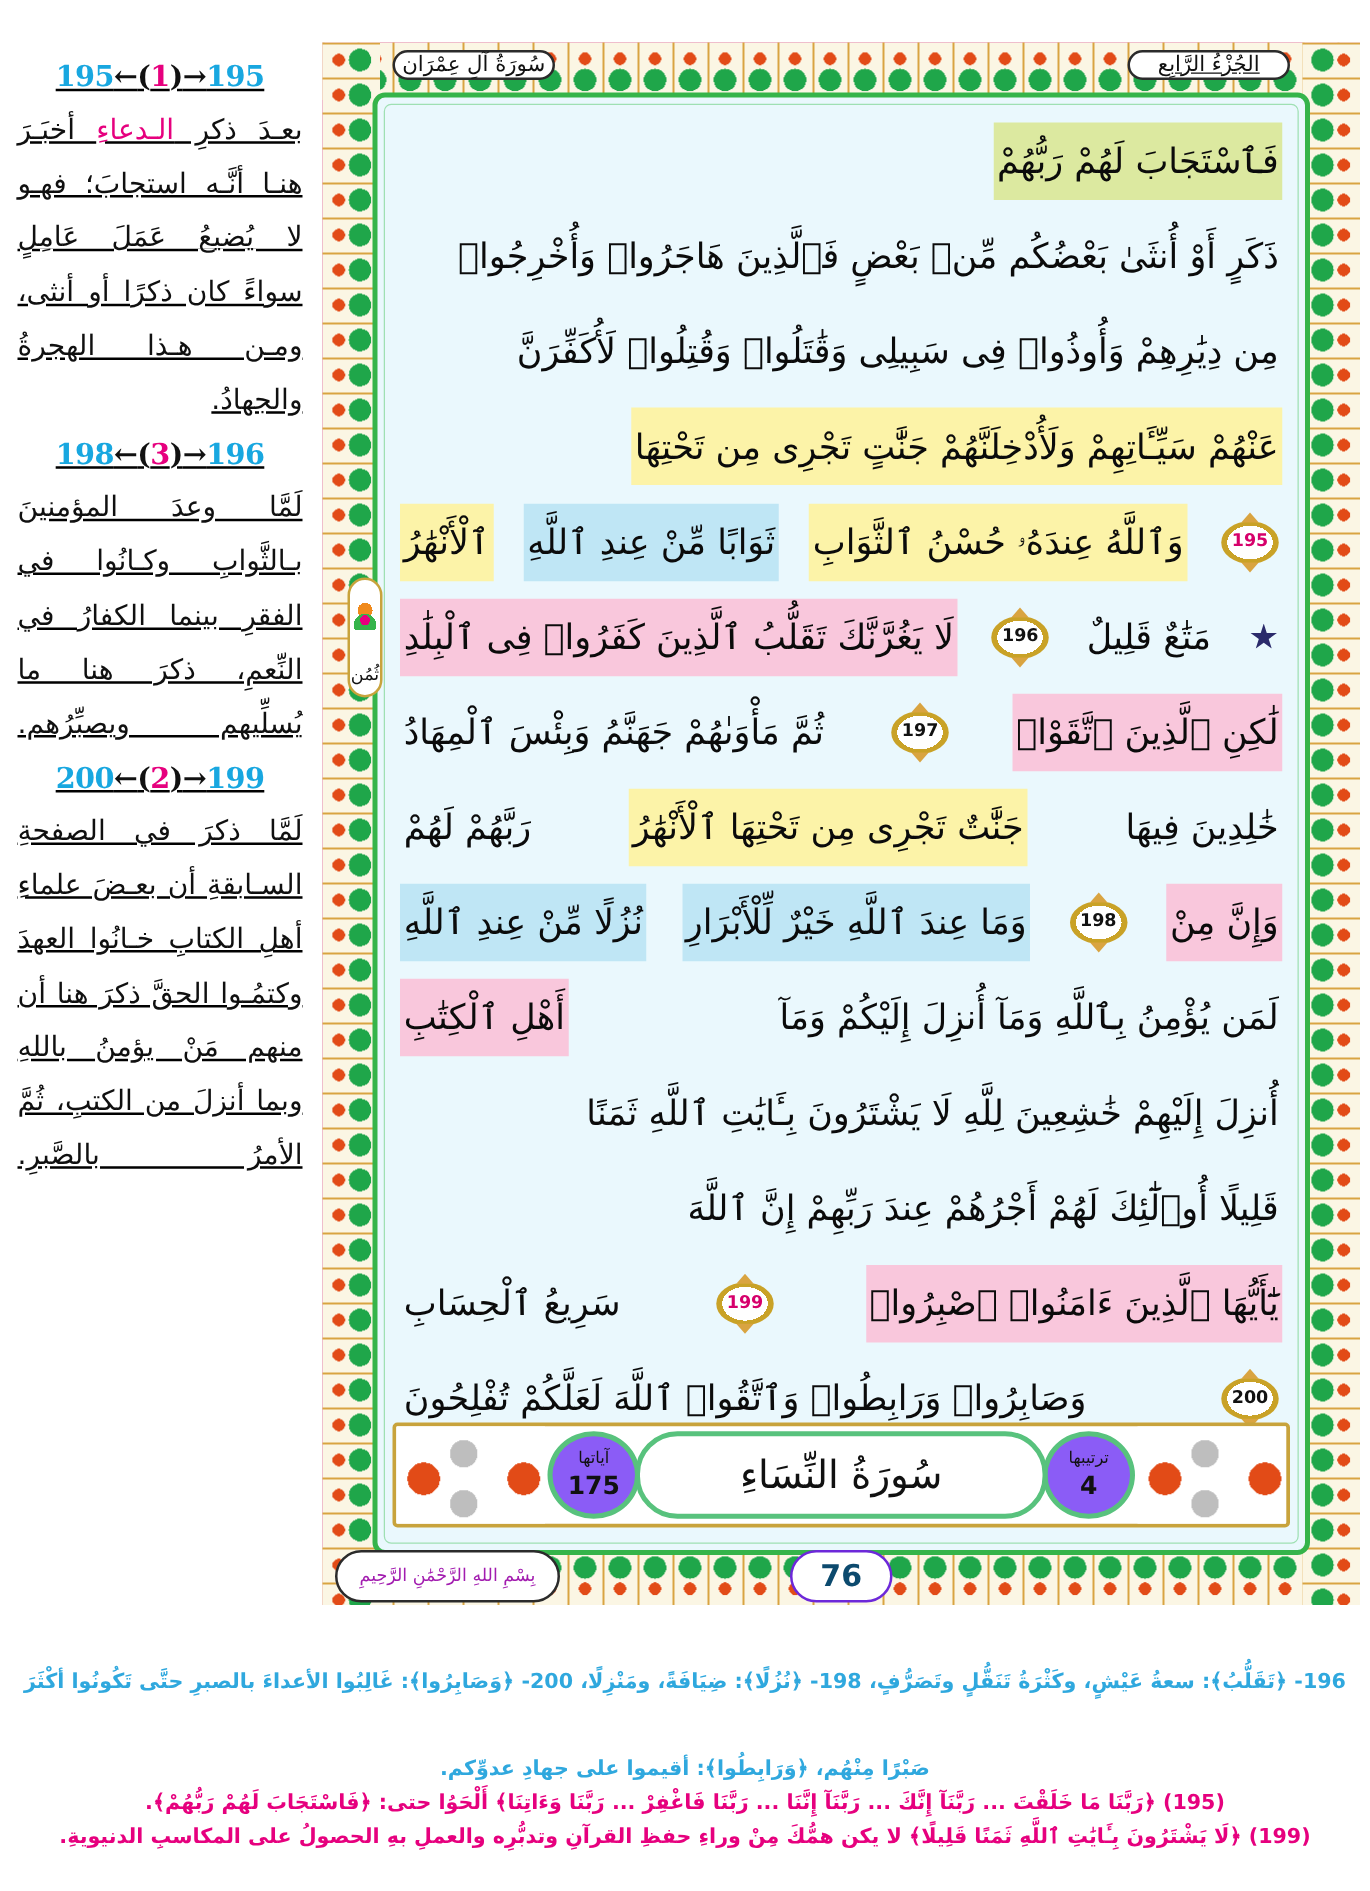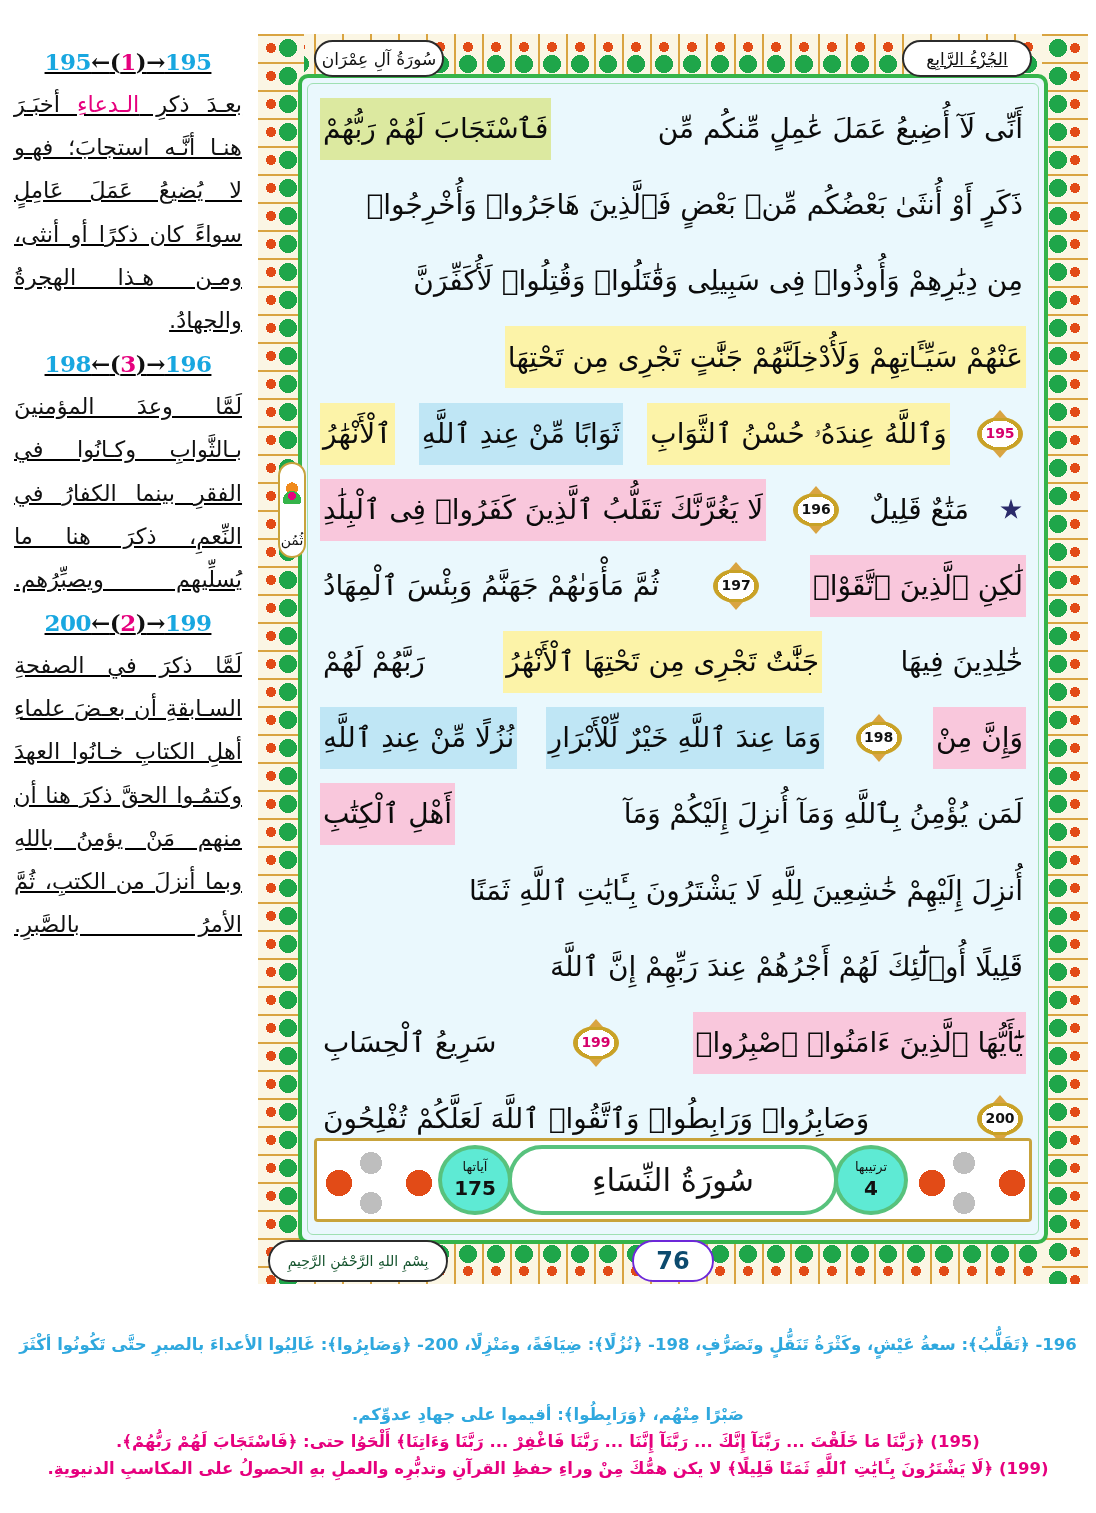--- a/index.html
+++ b/index.html
@@ -108,21 +108,21 @@
     content: "";
     position: absolute; inset: 5px;
     border: 1.5px solid #9FE0B3;
     border-radius: 6px;
   }
 
   
   .cartouche {
     position: absolute;
     top: 6px;
-    height: 37px;
+    height: 24px;
     background: #ffffff;
     border: 2px solid #2b2b2b;
     border-radius: 20px;
     display: flex; align-items: center; justify-content: center;
     font-family: "DejaVu Sans", "Liberation Sans", sans-serif;
     font-size: 17px; color: #111;
     padding: 0 28px;
     white-space: nowrap;
     z-index: 6;
   }
@@ -144,21 +144,21 @@
     z-index: 6;
   }
   #basmala-cart {
     position: absolute;
     left: 10px; bottom: 2px;
     width: 180px; height: 42px;
     background: #fff;
     border: 2px solid #2b2b2b;
     border-radius: 21px;
     display: flex; align-items: center; justify-content: center;
-    font-size: 14px; color: #14532d;
+    font-size: 14px; color: #a21caf;
     z-index: 6;
     white-space: nowrap; overflow: hidden;
   }
 
   
   #ayat {
     position: absolute;
     left: 54px; right: 54px; top: 56px;
     height: 1060px;
     direction: rtl;
@@ -262,21 +262,21 @@
       radial-gradient(circle at 54px 22px, #BEBEBE 0 11px, transparent 11px),
       radial-gradient(circle at 54px 62px, #BEBEBE 0 11px, transparent 11px),
       linear-gradient(#fff,#fff);
     background-size: 80px 84px,80px 84px,80px 84px,100% 100%;
     background-repeat: repeat-x;
   }
   .banner-oval {
     flex: 0 0 auto;
     width: 74px; height: 70px;
     margin: 0 2px;
-    background: #5eead4;
+    background: #8b5cf6;
     border: 4px solid #58C27D;
     border-radius: 50%;
     display: flex; flex-direction: column;
     align-items: center; justify-content: center;
     font-size: 13px; line-height: 1.25; color: #111;
   }
   .banner-oval b { font-size: 20px; }
   #banner-center {
     flex: 0 0 auto;
     min-width: 330px; height: 70px;
@@ -351,21 +351,20 @@
   </div>
 
   <div class="green-rule"></div>
 
   <div class="cartouche" id="cart-surah">سُورَةُ آلِ عِمْرَان</div>
   <div class="cartouche" id="cart-juz">الجُزْءُ الرَّابِع</div>
 
   <div id="ayat">
 
     <div class="qline">
-      <span class="seg hl-none">أَنِّى لَآ أُضِيعُ عَمَلَ عَٰمِلٍ مِّنكُم مِّن</span>
       <span class="seg hl-green">فَٱسْتَجَابَ لَهُمْ رَبُّهُمْ</span>
     </div>
 
     <div class="qline">
       <span class="seg hl-none">ذَكَرٍ أَوْ أُنثَىٰ بَعْضُكُم مِّنۢ بَعْضٍ فَٱلَّذِينَ هَاجَرُوا۟ وَأُخْرِجُوا۟</span>
     </div>
 
     <div class="qline">
       <span class="seg hl-none">مِن دِيَٰرِهِمْ وَأُوذُوا۟ فِى سَبِيلِى وَقَٰتَلُوا۟ وَقُتِلُوا۟ لَأُكَفِّرَنَّ</span>
     </div>

